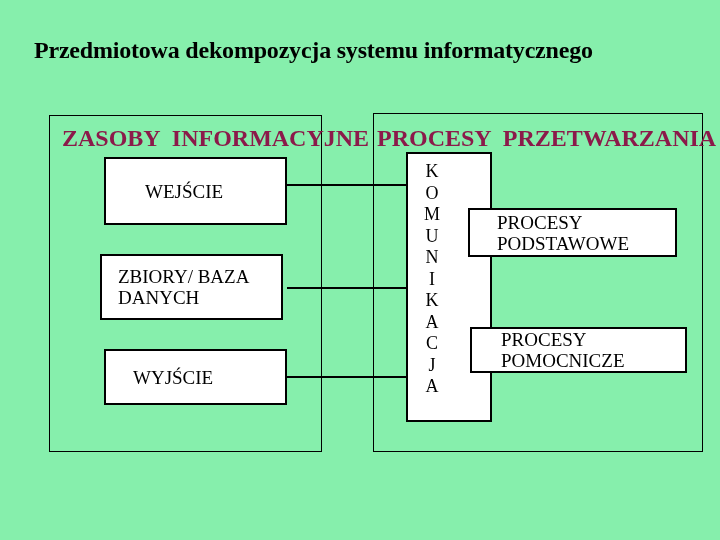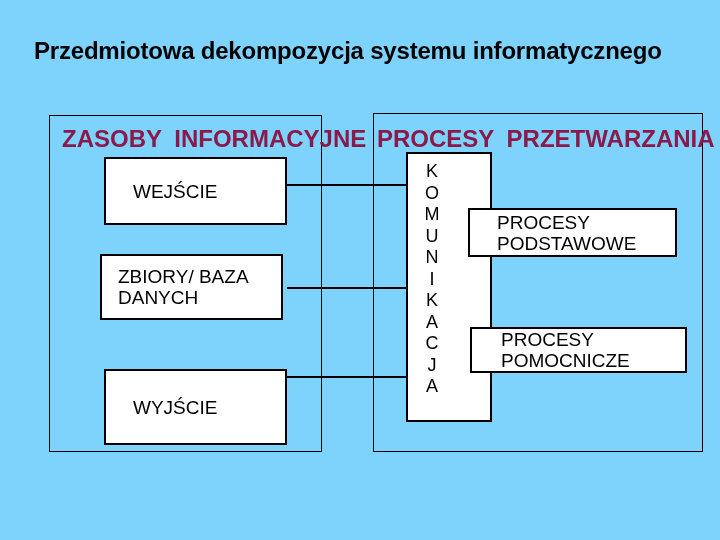--- a/index.html
+++ b/index.html
@@ -2,22 +2,23 @@
 <html><head>
 <meta charset="utf-8">
 <style>
   html, body { margin: 0; padding: 0; }
   body { font-family: "Liberation Sans", sans-serif; background: #ffffff; }
 
   .slide {
     position: relative;
     width: 720px;
     height: 540px;
-    background: #7dd3fc;
+    background: #86efac;
     overflow: hidden;
+    font-family: Liberation Serif, serif;
   }
 
   .page-title {
     position: absolute;
     left: 34px;
     top: 37px;
     font-size: 24px;
     font-weight: bold;
     color: #000000;
     letter-spacing: -0.2px;
@@ -53,26 +54,26 @@
     align-items: center;
   }
   .node-label {
     font-size: 19px;
     line-height: 21px;
     color: #000000;
     white-space: pre-line;
   }
 
   .box-wejscie { left: 104px; top: 157px; width: 183px; height: 68px; z-index: 2; }
-  .box-wejscie .node-label { padding-left: 27px; }
+  .box-wejscie .node-label { padding-left: 39px; }
 
   .box-zbiory  { left: 100px; top: 254px; width: 183px; height: 66px; z-index: 2; }
   .box-zbiory .node-label { padding-left: 16px; }
 
-  .box-wyjscie { left: 104px; top: 369px; width: 183px; height: 76px; z-index: 2; }
+  .box-wyjscie { left: 104px; top: 349px; width: 183px; height: 56px; z-index: 2; }
   .box-wyjscie .node-label { padding-left: 27px; }
 
   .connector {
     position: absolute;
     height: 2px;
     background: #000000;
     left: 287px;
     width: 121px;
     z-index: 1;
   }

